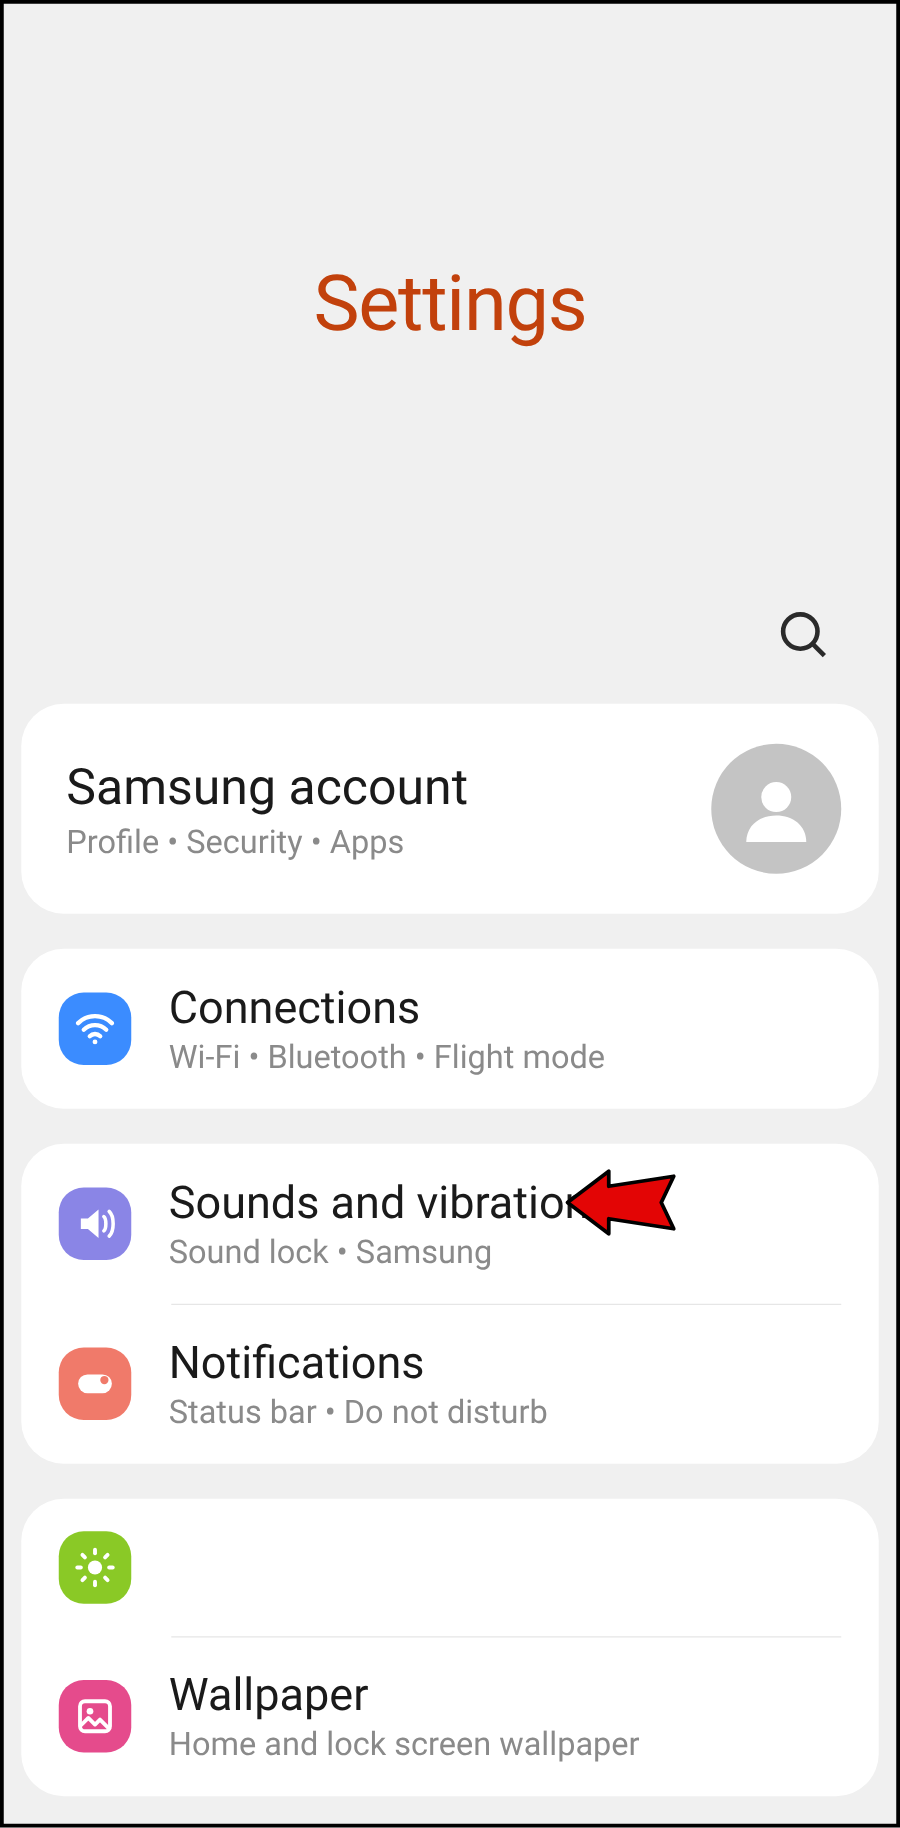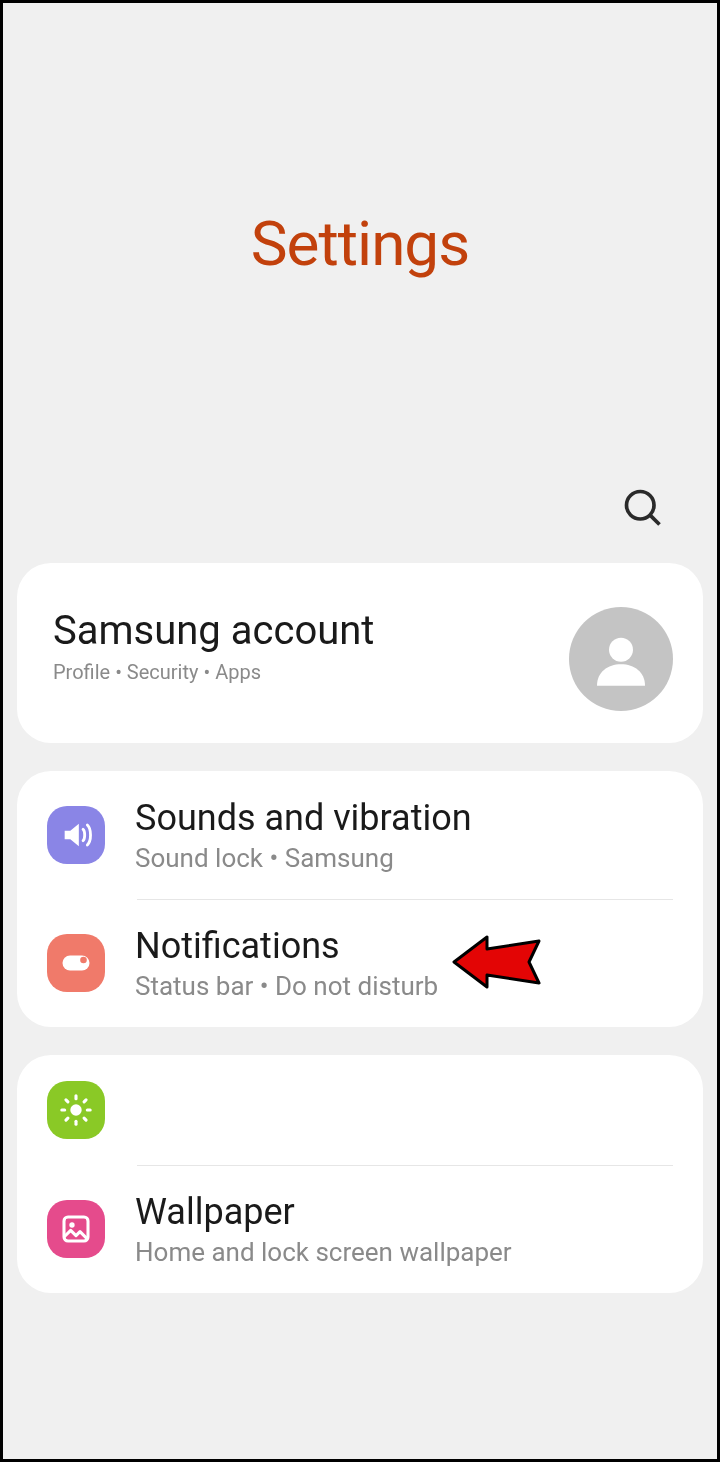--- a/index.html
+++ b/index.html
@@ -38,33 +38,33 @@
   padding: 80px 14px 0 14px;
 }
 .card {
   background: #fff;
   border-radius: 34px;
   margin-bottom: 28px;
   overflow: hidden;
 }
 .account-row {
   display: flex;
-  align-items: flex-start;
-  padding: 44px 30px 32px 36px;
+  align-items: center;
+  padding: 32px 30px 32px 36px;
   cursor: pointer;
 }
 .account-text { flex: 1; }
 .account-title {
   font-size: 40px;
   font-weight: 400;
   color: #1a1a1a;
   margin-bottom: 6px;
 }
 .account-sub {
-  font-size: 20px;
+  font-size: 26px;
   color: #8a8a8a;
 }
 .avatar {
   width: 104px;
   height: 104px;
   border-radius: 50%;
   background: #c4c4c4;
   display: flex;
   align-items: center;
   justify-content: center;
@@ -141,20 +141,38 @@
       </div>
       <div class="avatar">
         <svg width="64" height="64" viewBox="0 0 24 24" fill="#fff">
           <circle cx="12" cy="8.5" r="4.5"></circle>
             <path d="M3 22c0-5 4-8 9-8s9 3 9 8z"></path>
         </svg>
       </div>
     </div>
   </div>
 
+  <div class="card">
+    <div class="settings-row">
+      <div class="icon-box" style="background:#3b8cff">
+        <svg width="36" height="36" viewBox="0 0 24 24" fill="none" stroke="#fff" stroke-width="2.3" stroke-linecap="round">
+          <path d="M3 9c5-5 13-5 18 0"></path>
+            <path d="M6 12.5c3.3-3.3 8.7-3.3 12 0"></path>
+            <path d="M9.2 16c1.6-1.6 4-1.6 5.6 0"></path>
+            <circle cx="12" cy="19" r="1.3" fill="#fff" stroke="none"></circle>
+        </svg>
+      </div>
+      <div class="row-text">
+        <div class="row-title">Connections</div>
+        <div class="row-sub">
+          <span>Wi-Fi</span><span class="dot-sep"></span><span>Bluetooth</span><span class="dot-sep"></span><span>Flight mode</span>
+        </div>
+      </div>
+    </div>
+  </div>
 
   <div class="card">
     <div class="settings-row">
       <div class="icon-box" style="background:#8a85e6">
         <svg width="34" height="34" viewBox="0 0 24 24" fill="#fff">
           <path d="M4 9v6h4l6 5V4l-6 5H4z"></path>
           <path d="M17 8c1.5 1.2 1.5 6.8 0 8" stroke="#fff" stroke-width="2" fill="none" stroke-linecap="round"></path>
           <path d="M20 5c3 2.8 3 11.2 0 14" stroke="#fff" stroke-width="2" fill="none" stroke-linecap="round"></path>
         </svg>
       </div>

